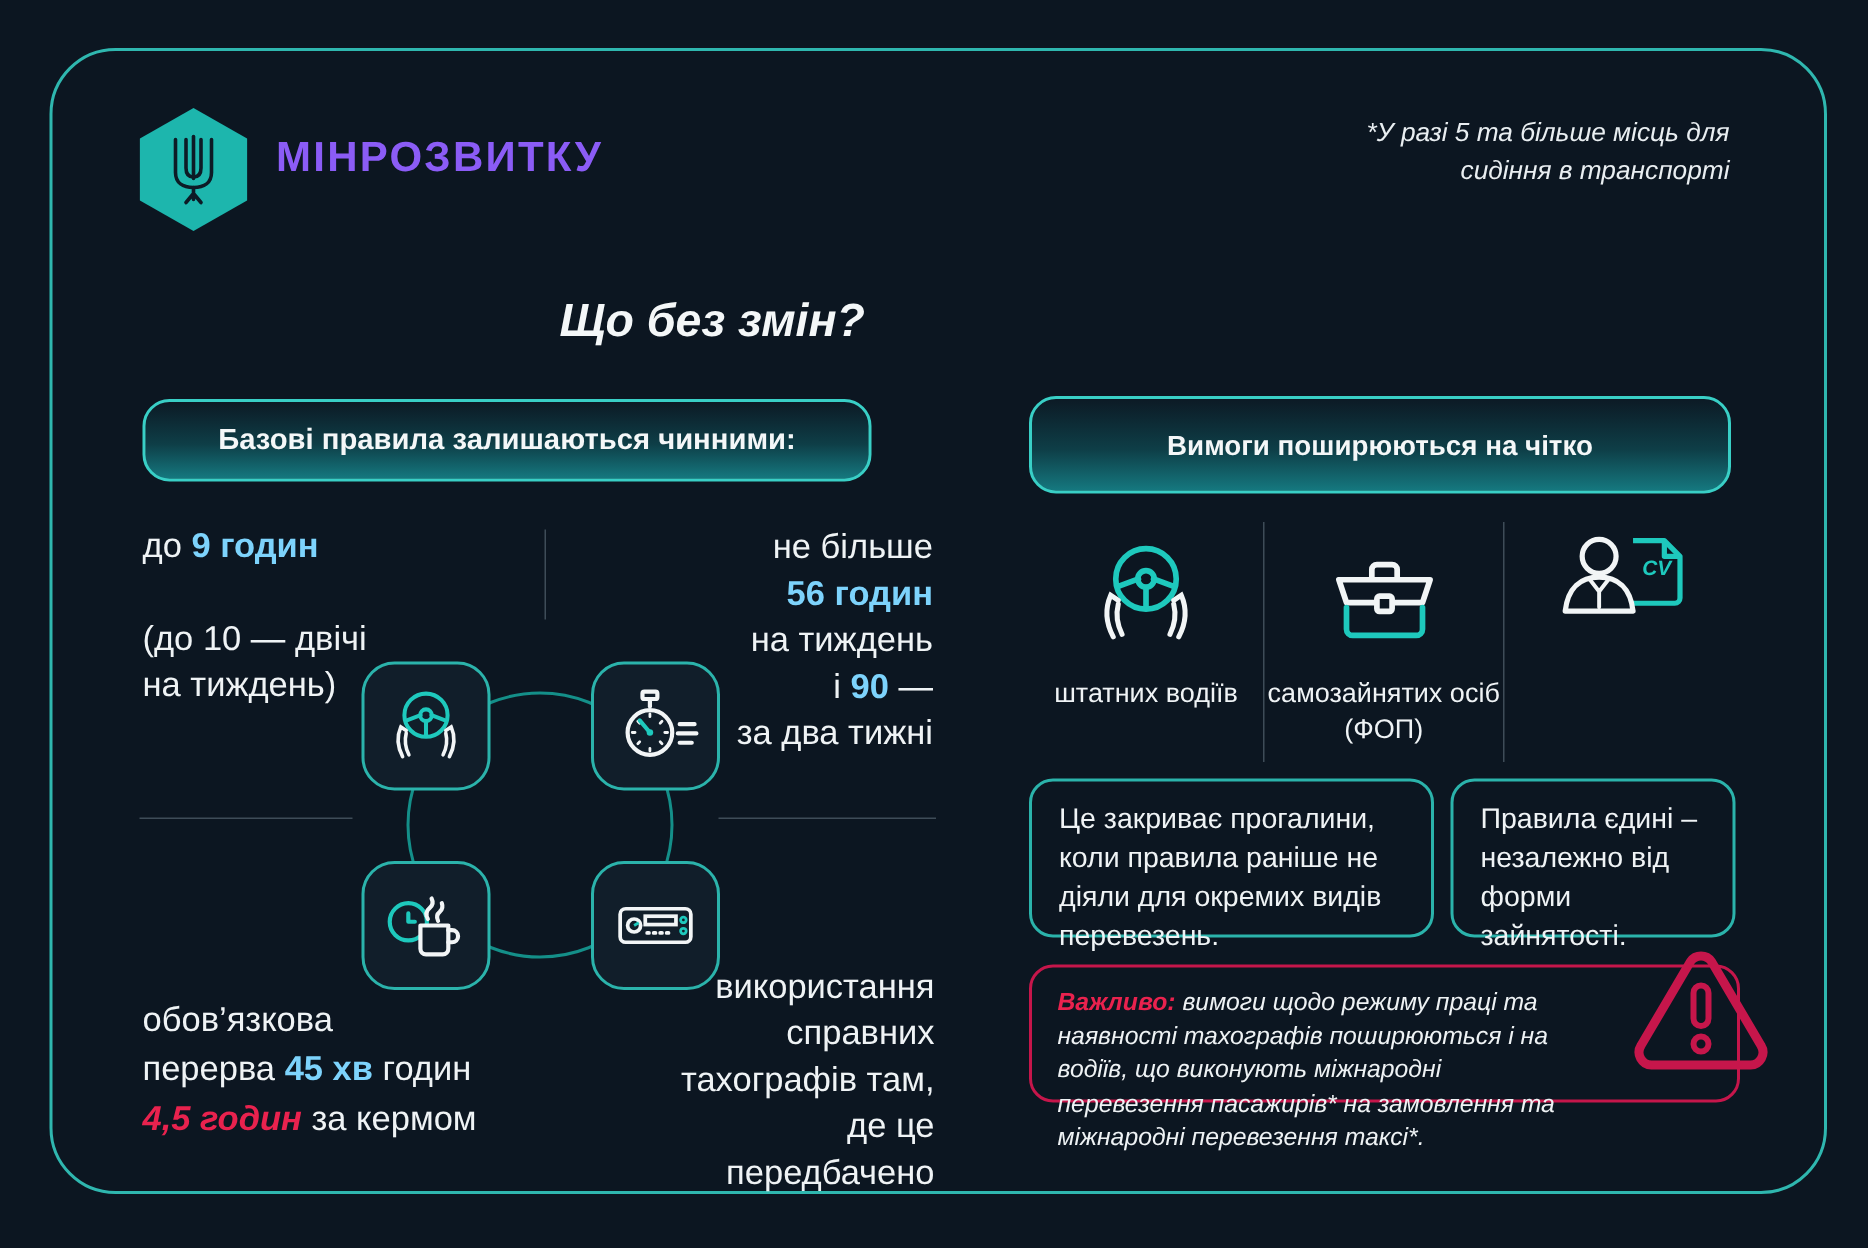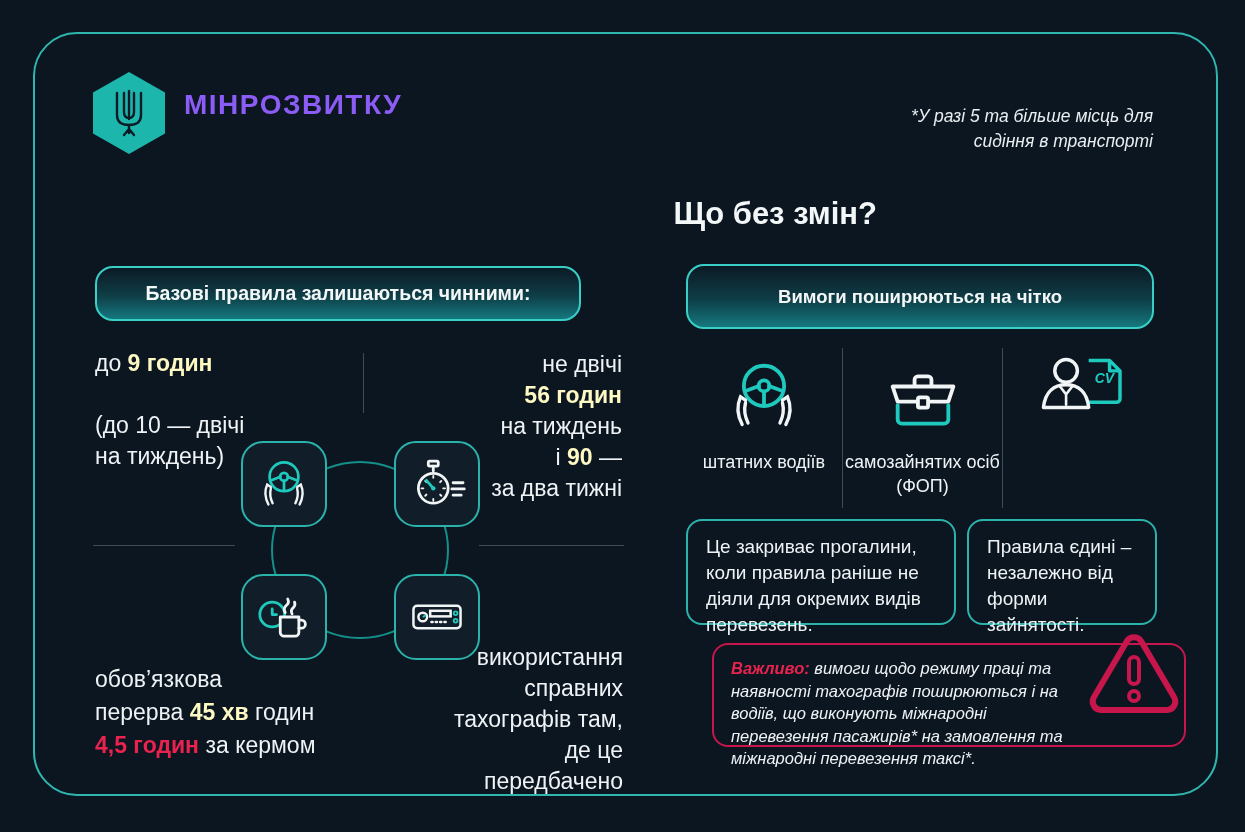--- a/index.html
+++ b/index.html
@@ -17,41 +17,41 @@
     position:absolute; left:93px; top:72px; width:72px; height:82px;
     background:#1db6ad;
     clip-path:polygon(50% 0,100% 25%,100% 75%,50% 100%,0 75%,0 25%);
     display:flex; align-items:center; justify-content:center;
   }
   .brand {
     position:absolute; left:184px; top:89px;
     font-size:28px; font-weight:bold; letter-spacing:1.5px; color:#8b5cf6;
   }
   .footnote {
-    position:absolute; right:92px; top:104px; width:320px;
+    position:absolute; right:92px; top:76px; width:320px;
     text-align:right; font-style:italic; font-size:17.5px; line-height:25px; color:#e9eef1;
   }
   .title {
-    position:absolute; left:373px; top:196px; width:504px; text-align:right;
-    font-size:31px; font-weight:bold; color:#f4f7f8;
+    position:absolute; left:373px; top:196px; width:504px; text-align:left;
+    font-size:31px; font-weight:bold; color:#f4f7f8;font-style:italic;
   }
   
   .pill {
     position:absolute; box-sizing:border-box;
     border:2px solid #39cfc6; border-radius:18px;
     background:linear-gradient(180deg,#0c1a25 0%,#0e3e47 55%,#15787f 100%);
     display:flex; align-items:center; justify-content:center; text-align:center;
     font-weight:bold; color:#f4f7f8;
   }
   .pill-left  { left:95px;  top:266px; width:486px; height:55px; font-size:19.5px; }
   .pill-right { left:686px; top:264px; width:468px; height:65px; font-size:18.5px; line-height:24px; }
   
   .rule { position:absolute; font-size:23px; line-height:31px; color:#eff3f5; }
-  .hl-teal { color:#fef9c3; font-weight:bold; }
-  .hl-red  { color:#e9224e; font-weight:bold; }
+  .hl-teal { color:#7dd3fc; font-weight:bold; }
+  .hl-red  { color:#e9224e; font-weight:bold;font-style:italic; }
   .rule-daily  { left:95px;  top:348px; }
   .rule-weekly { left:420px; top:349px; width:202px; text-align:right; }
   .rule-break  { left:95px;  top:663px; line-height:33px; }
   .rule-tacho  { left:420px; top:642px; width:203px; text-align:right; }
   .vdiv { position:absolute; left:363px; top:353px; width:1px; height:60px; background:#3e4c58; }
   .hdiv { position:absolute; top:545px; height:1px; background:#3e4c58; }
   .hdiv-left  { left:93px;  width:142px; }
   .hdiv-right { left:479px; width:145px; }
   
   .cycle-circle {
@@ -79,23 +79,23 @@
   .vsep { position:absolute; top:348px; width:1px; height:160px; background:#3e4c58; }
   .vsep-1 { left:842px; } .vsep-2 { left:1002px; }
   .info-box {
     position:absolute; top:519px; height:106px; box-sizing:border-box;
     border:2px solid #2bb3ab; border-radius:16px; padding:13px 18px;
     font-size:19px; line-height:26px; color:#eff3f5;
   }
   .info-1 { left:686px; width:270px; }
   .info-2 { left:967px; width:190px; }
   .warning-box {
-    position:absolute; left:686px; top:643px; width:474px; height:104px; box-sizing:border-box;
+    position:absolute; left:686px; top:643px; width:474px; height:92px; box-sizing:border-box;
     border:2px solid #c6164b; border-radius:16px; padding:12px 96px 12px 17px;
-    font-style:italic; font-size:16.5px; line-height:22.5px; color:#eef2f4;margin-left:26px;
+    font-style:italic; font-size:16.5px; line-height:22.5px; color:#eef2f4;
   }
   .warning-label { color:#e9224e; font-weight:bold; }
   .warning-triangle { position:absolute; left:1082px; top:628px; width:104px; height:100px; z-index:3; }
 </style>
 </head>
 <body>
 
 <div class="stage">
   <div class="frame"></div>
 
@@ -124,21 +124,21 @@
   <div class="rule rule-daily">
     <span>до </span><span class="hl-teal">9 годин</span><br>
     <br>
     <span>(до 10 — двічі</span><br>
     <span>на тиждень)</span>
   </div>
 
   <div class="vdiv"></div>
 
   <div class="rule rule-weekly">
-    <span>не двічі</span><br>
+    <span>не більше</span><br>
     <span class="hl-teal">56 годин</span><br>
     <span>на тиждень</span><br>
     <span>і </span><span class="hl-teal">90</span><span> —</span><br>
     <span>за два тижні</span>
   </div>
 
   <div class="hdiv hdiv-left"></div>
   <div class="hdiv hdiv-right"></div>
 
   <div class="cycle-circle"></div>

